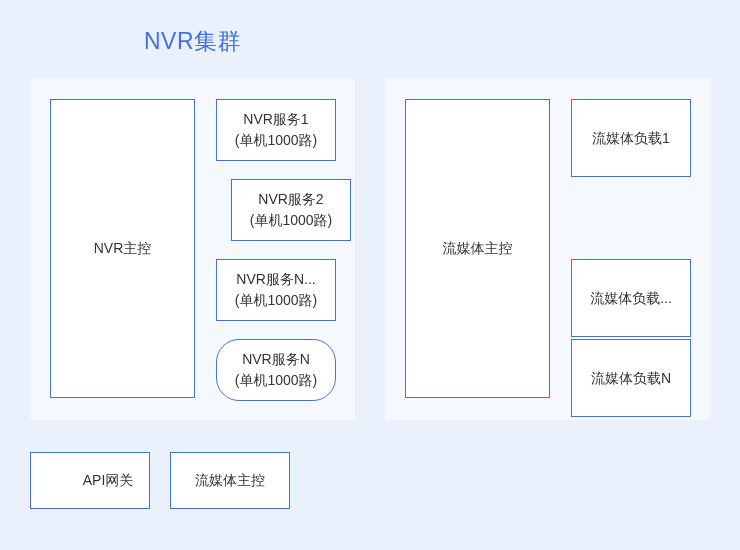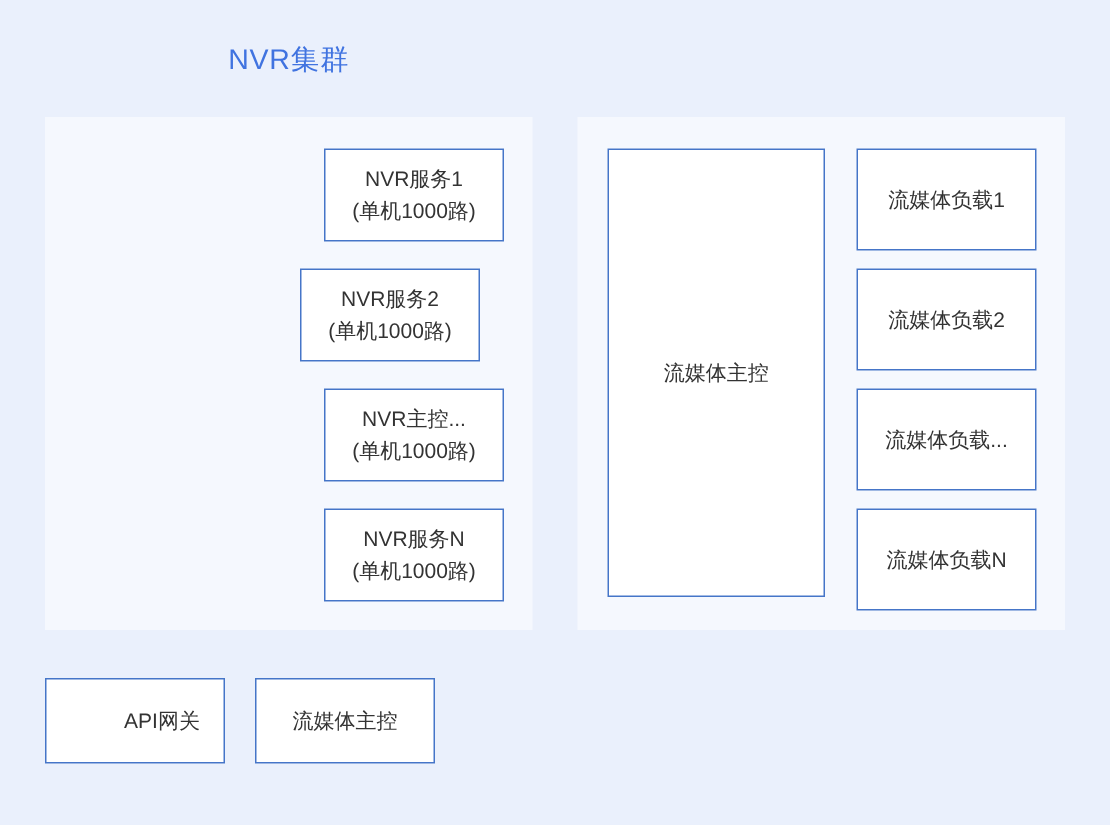--- a/index.html
+++ b/index.html
@@ -8,21 +8,21 @@
     background:#eaf0fc;
     font-family:"Liberation Sans","DejaVu Sans",sans-serif;
     color:#333333;
     overflow:hidden;
     position:relative;
   }
   .canvas{position:absolute;left:0;top:0;width:740px;height:550px;}
 
   .cluster-title{
     position:absolute;
-    font-size:19px;
+    font-size:23px;
     color:#4073e0;
     text-align:center;
     letter-spacing:0.5px;
     white-space:nowrap;
     line-height:26px;
   }
   #title-nvr{left:30px;top:28px;width:325px;}
   #title-stream{left:385px;top:28px;width:325px;}
 
   .panel{
@@ -48,26 +48,26 @@
     white-space:pre-line;
   }
 
   .master{
     top:99px;height:299px;width:145px;
   }
   #master-nvr{left:50px;}
   #master-stream{left:405px;}
 
   .service{width:120px;height:62px;}
-  .load{width:120px;height:68px;}
+  .load{width:120px;height:78px;}
 
   #svc-1{left:216px;top:99px;}
-  #svc-2{left:200px;top:179px;}
+  #svc-2{left:231px;top:179px;}
   #svc-3{left:216px;top:259px;}
-  #svc-4{left:216px;top:339px;}
+  #svc-4{left:216px;top:339px;border-radius:23px;}
 
   #load-1{left:571px;top:99px;}
   #load-2{left:571px;top:179px;}
   #load-3{left:571px;top:259px;}
   #load-4{left:571px;top:339px;}
 
   .gateway{top:452px;height:57px;width:120px;}
   #gw-api{left:30px;padding-left:36px;}
   #gw-device{left:170px;}
 </style>
@@ -75,33 +75,33 @@
 <body>
 
 <div class="canvas">
 
   <div class="cluster-title" id="title-nvr">NVR集群</div>
 
 
   <div class="panel" id="panel-nvr"></div>
   <div class="panel" id="panel-stream"></div>
 
+  <div class="box master" id="master-nvr">NVR主控</div>
 
   <div class="box service" id="svc-1">NVR服务1
 (单机1000路)</div>
   <div class="box service" id="svc-2">NVR服务2
 (单机1000路)</div>
-  <div class="box service" id="svc-3">NVR主控...
+  <div class="box service" id="svc-3">NVR服务N...
 (单机1000路)</div>
   <div class="box service" id="svc-4">NVR服务N
 (单机1000路)</div>
 
   <div class="box master" id="master-stream">流媒体主控</div>
 
   <div class="box load" id="load-1">流媒体负载1</div>
-  <div class="box load" id="load-2">流媒体负载2</div>
   <div class="box load" id="load-4">流媒体负载N</div>
   <div class="box load" id="load-3">流媒体负载...</div>
 
   <div class="box gateway" id="gw-api">API网关</div>
   <div class="box gateway" id="gw-device">流媒体主控</div>
 
 </div>
 
 </body></html>

